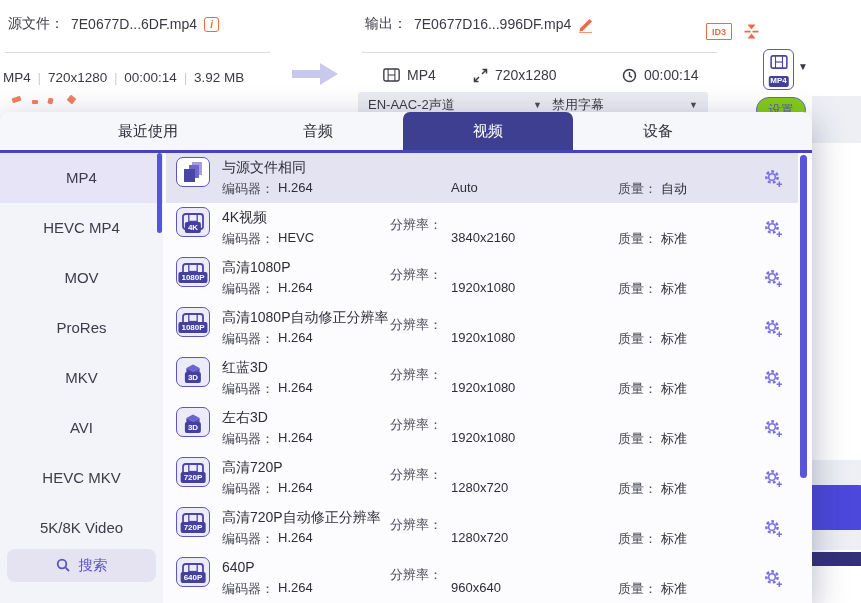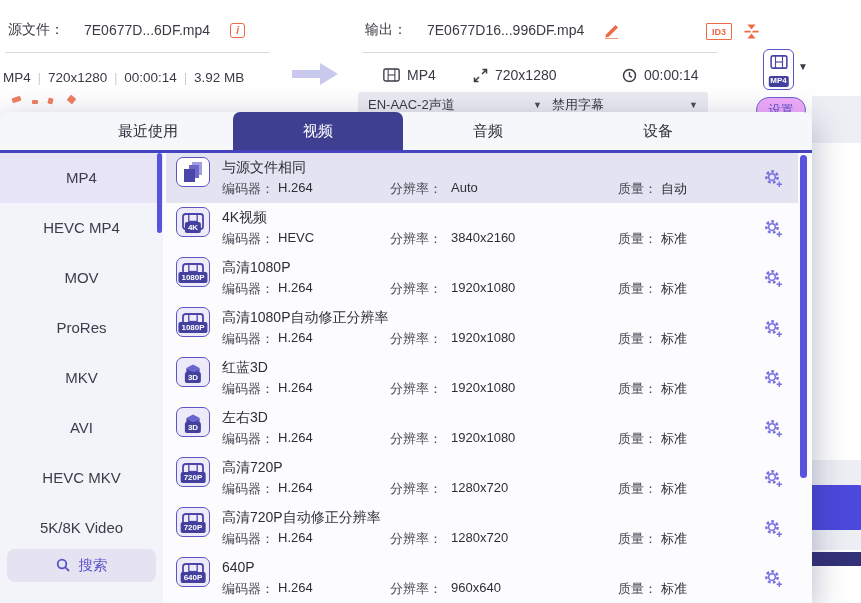--- a/index.html
+++ b/index.html
@@ -6,33 +6,33 @@
     --accent:#3F3F92; --line:#4643BE; --scrollbar:#5753DC; --orange:#ED6A45;
     --selected-row:#E3E3F2; --badge:#44419E; --convert-button:#4B48DB; --navy-bar:#333177;
     --icon-border:#5B55C6; --gear:#7A72E0; --purple-text:#5952C8;
   }
   *{margin:0;padding:0;box-sizing:border-box;}
   body{font-family:"Liberation Sans","DejaVu Sans",sans-serif;background:#888;}
   #stage{position:relative;width:861px;height:603px;background:#FFFFFF;overflow:hidden;}
   .abs{position:absolute;}
 
   
-  .file-title{top:21px;display:flex;align-items:center;gap:20px;font-size:14px;color:#3A3A44;}
+  .file-title{top:15px;display:flex;align-items:center;gap:7px;font-size:14px;color:#3A3A44;}
   .file-title .fname{color:#3A3A44;}
   .info-icon{width:15px;height:15px;border:1.6px solid var(--orange);border-radius:3px;
     color:var(--orange);font-size:10px;font-weight:bold;display:flex;align-items:center;justify-content:center;font-style:italic;}
   .hdiv{height:1px;background:#D9DBE1;}
   .meta-row{top:70px;left:3px;font-size:13.5px;color:#3A3A44;display:flex;align-items:center;}
   .meta-row .sep{color:#C9CBD2;margin:0 7px;font-size:12px;}
   .frag-mark{position:absolute;background:var(--orange);border-radius:1px;opacity:.85;}
   .meta-group{display:flex;align-items:center;gap:7px;font-size:14px;color:#3A3A44;top:66px;height:18px;}
   .pill{height:26px;background:#EBEBF2;border-radius:3px;display:flex;align-items:center;
     font-size:13px;color:#3A3A44;padding:0 10px;justify-content:space-between;}
   .pill .arr{font-size:9px;color:#4A4A55;}
-  .settings-pill{width:50px;height:26px;border:1.5px solid #6A63CF;border-radius:13px;background:#f0abfc;
+  .settings-pill{width:50px;height:26px;border:1.5px solid #6A63CF;border-radius:13px;background:#84cc16;
     color:var(--purple-text);font-size:12.5px;display:flex;align-items:center;justify-content:center;}
   .format-box{width:31px;height:41px;border:1.6px solid var(--icon-border);border-radius:6px;background:#fff;}
   .format-box .fbadge{position:absolute;bottom:2px;left:50%;transform:translateX(-50%);
     background:var(--badge);color:#fff;font-size:8px;font-weight:bold;padding:1px 2px;border-radius:2px;line-height:1.1;}
   .caret{font-size:10px;color:#3A3A44;line-height:1;}
   .gray-strip{background:#EDEFF5;}
   .convert-btn{width:80px;height:45px;border-radius:16px;background:var(--convert-button);border:none;}
   .navy{background:var(--navy-bar);}
 
   
@@ -61,21 +61,21 @@
   .copy-glyph .mid{position:absolute;right:3px;top:3px;width:10px;height:13px;background:#6F68C8;}
   .copy-glyph .front{position:absolute;left:0;bottom:0;width:11px;height:13px;background:#4A45A8;}
   .icon-copy .copy-glyph{display:block;}
   .p-badge{position:absolute;bottom:3px;left:50%;transform:translateX(-50%);background:var(--badge);
     color:#fff;font-size:8px;font-weight:bold;padding:1px 3px;border-radius:2px;white-space:nowrap;line-height:1.15;}
   .p-badge:empty{display:none;}
   .p-title{position:absolute;left:56px;top:6px;font-size:14px;color:#2E2E38;}
   .l2{position:absolute;top:27px;font-size:13px;}
   .lbl{color:#4B4B56;} .val{color:#2E2E38;}
   .enc-l{left:56px;} .enc-v{left:112px;}
-  .res-l{left:224px;} .res-v{left:285px;}
+  .res-l{left:224px;margin-top:36px;} .res-v{left:285px;}
   .q-l{left:452px;} .q-v{left:495px;}
   .gear{position:absolute;left:597px;top:15px;color:var(--gear);cursor:pointer;}
   .list-scroll{position:absolute;left:800px;top:43px;width:7px;height:323px;background:var(--scrollbar);border-radius:4px;}
 </style>
 </head>
 <body>
 
 <div id="stage">
 
   <div class="abs file-title" style="left:8px;">
@@ -173,22 +173,22 @@
 
   <div class="abs gray-strip" style="left:812px;top:96px;width:49px;height:47px;"></div>
   <div class="abs gray-strip" style="left:812px;top:460px;width:49px;height:90px;"></div>
   <button class="abs convert-btn" style="left:794px;top:485px;"></button>
   <div class="abs navy" style="left:790px;top:552px;width:71px;height:14px;"></div>
 
   <div id="panel" class="abs">
     <div class="tabbar"></div>
     <div class="tabs" id="tabs">
         <div class="tab">最近使用</div>
+        <div class="tab">音频</div>
         <div class="tab active">视频</div>
-        <div class="tab">音频</div>
         <div class="tab">设备</div>
       </div>
     <div class="tabline"></div>
 
     <div class="sidebar">
       <div id="side-items">
           <div class="side-item selected">MP4</div>
           <div class="side-item">HEVC MP4</div>
           <div class="side-item">MOV</div>
           <div class="side-item">ProRes</div>

